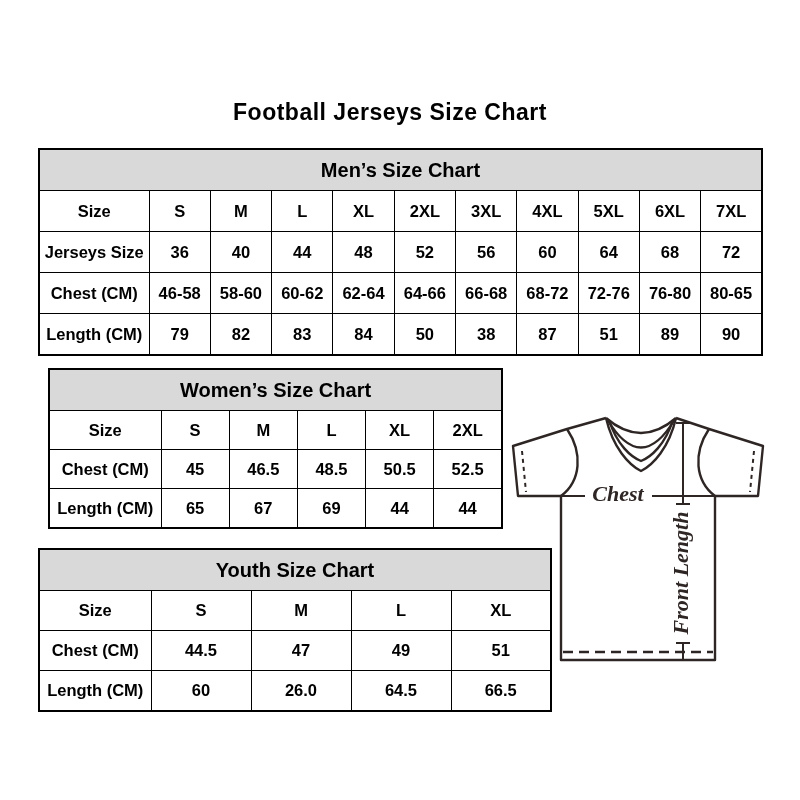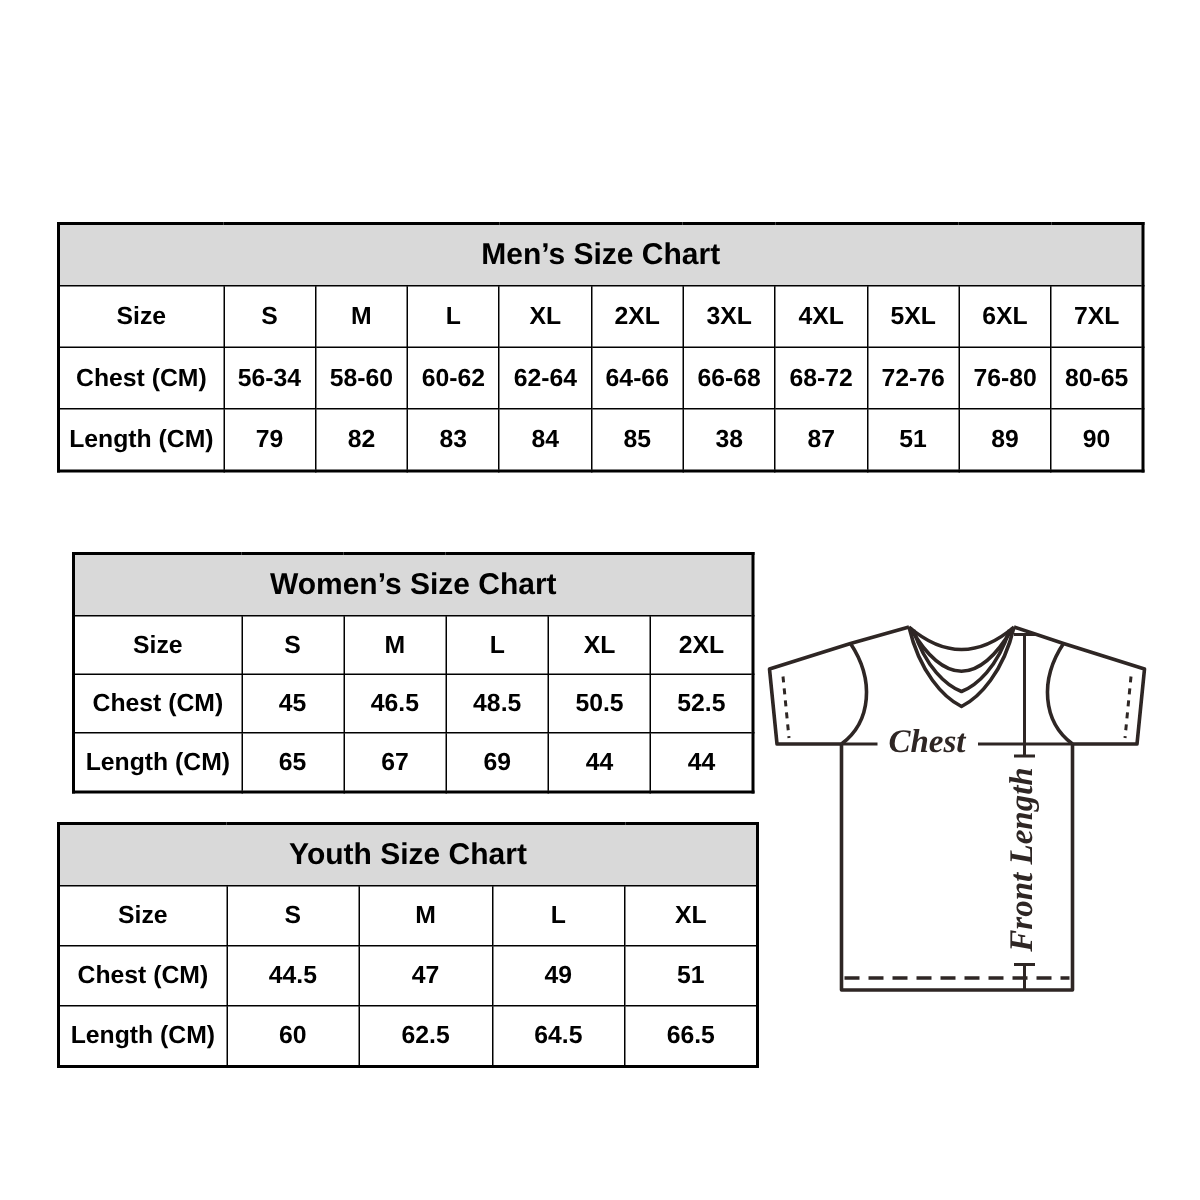--- a/index.html
+++ b/index.html
@@ -39,21 +39,21 @@
     font-size:20px;
     height:40px;
   }
   .size-table td{font-size:16.5px;}
   table.men{left:38px;top:148px;width:725px;}
   .men td{height:40px;}
   .men .label-col{width:110px;}
   table.women{left:48px;top:368px;width:455px;}
   .women td{height:38px;}
   .women .label-col{width:112px;}
-  table.youth{left:38px;top:548px;width:468px;padding-left:18px;}
+  table.youth{left:38px;top:548px;width:514px;padding-left:18px;}
   .youth td{height:39px;}
   .youth .label-col{width:112px;}
   svg.jersey{
     position:absolute;
     left:505px;top:403px;
     width:266px;height:262px;
   }
   .jersey path,.jersey line{
     fill:none;
     stroke:#2e2624;
@@ -67,20 +67,21 @@
     font-style:italic;
     font-weight:bold;
     fill:#2e2624;
   }
 </style>
 </head>
 <body>
 
 <div id="page">
 
+  <div class="page-title">Football Jerseys Size Chart</div>
 
   <table class="size-table men">
     <colgroup>
         <col class="label-col">
         <col>
         <col>
         <col>
         <col>
         <col>
         <col>
@@ -102,39 +103,52 @@
           <td>L</td>
           <td>XL</td>
           <td>2XL</td>
           <td>3XL</td>
           <td>4XL</td>
           <td>5XL</td>
           <td>6XL</td>
           <td>7XL</td>
         </tr>
         <tr>
+          <td>Jerseys Size</td>
+          <td>36</td>
+          <td>40</td>
+          <td>44</td>
+          <td>48</td>
+          <td>52</td>
+          <td>56</td>
+          <td>60</td>
+          <td>64</td>
+          <td>68</td>
+          <td>72</td>
+        </tr>
+        <tr>
           <td>Chest (CM)</td>
-          <td>56-34</td>
+          <td>46-58</td>
           <td>58-60</td>
           <td>60-62</td>
           <td>62-64</td>
           <td>64-66</td>
           <td>66-68</td>
           <td>68-72</td>
           <td>72-76</td>
           <td>76-80</td>
           <td>80-65</td>
         </tr>
         <tr>
           <td>Length (CM)</td>
           <td>79</td>
           <td>82</td>
           <td>83</td>
           <td>84</td>
-          <td>85</td>
+          <td>50</td>
           <td>38</td>
           <td>87</td>
           <td>51</td>
           <td>89</td>
           <td>90</td>
         </tr>
       </tbody>
   </table>
 
   <table class="size-table women">
@@ -203,21 +217,21 @@
         <tr>
           <td>Chest (CM)</td>
           <td>44.5</td>
           <td>47</td>
           <td>49</td>
           <td>51</td>
         </tr>
         <tr>
           <td>Length (CM)</td>
           <td>60</td>
-          <td>62.5</td>
+          <td>26.0</td>
           <td>64.5</td>
           <td>66.5</td>
         </tr>
       </tbody>
   </table>
 
   <svg class="jersey" viewBox="0 0 266 262" aria-hidden="true">
 
     <path d="M101,15 L62,26 L8,43 L13,93 L56,93"></path>
     <path d="M62,26 C78,50 76,78 56,93"></path>

